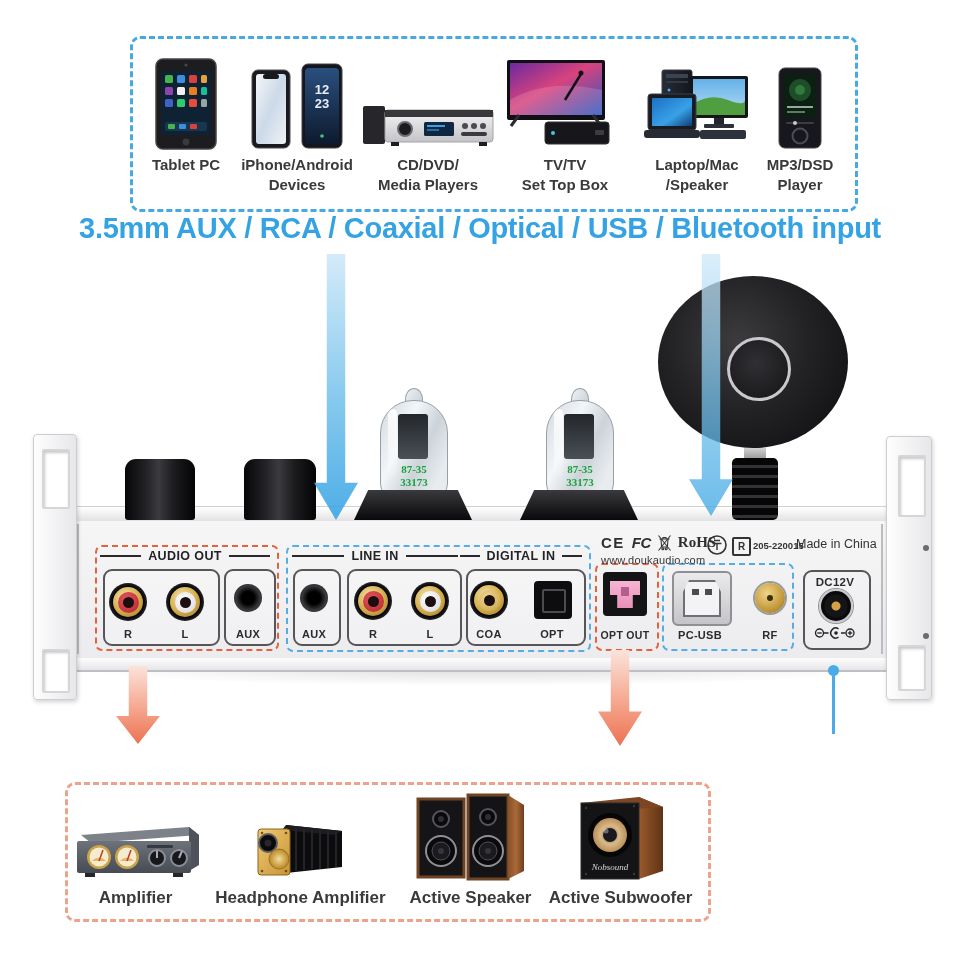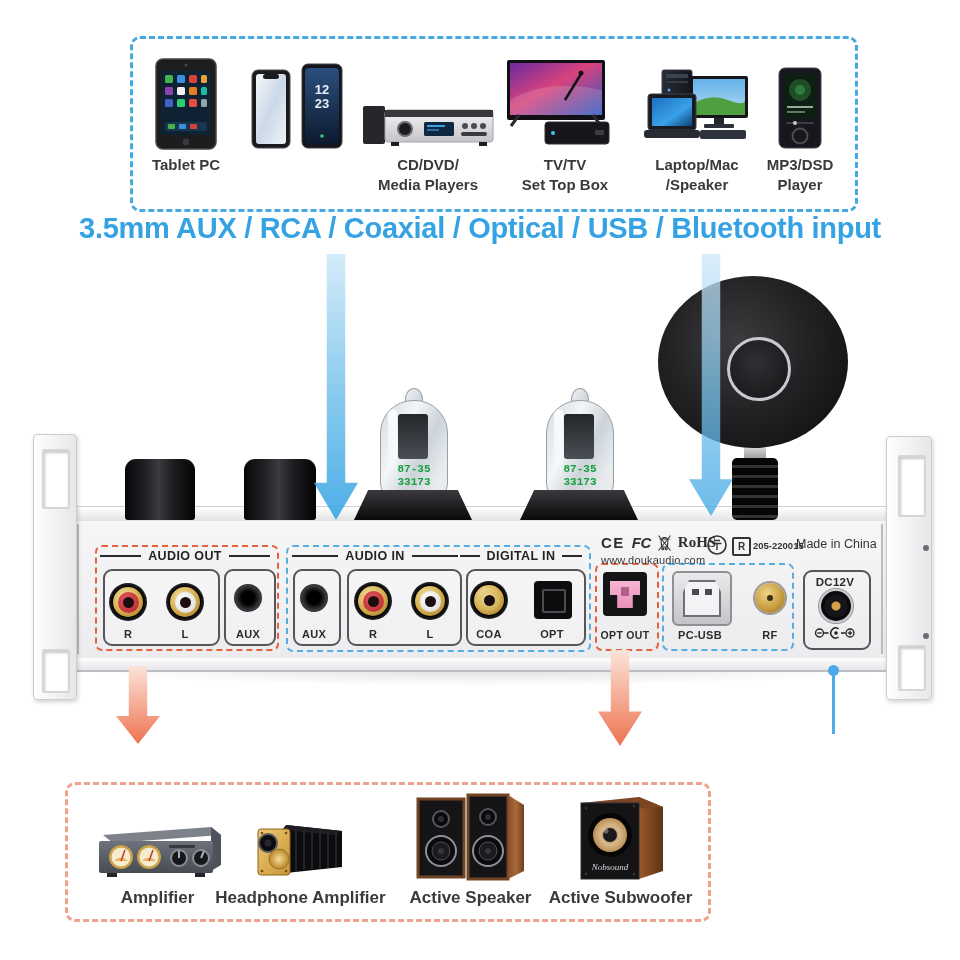--- a/index.html
+++ b/index.html
@@ -39,21 +39,21 @@
 
   .knob{position:absolute;top:459px;width:70px;height:61px;z-index:3;border-radius:11px 11px 3px 3px;
         background:linear-gradient(to right,#070708,#232327 30%,#3b3b3f 48%,#1c1c1f 70%,#040405);}
 
   
   .tube{position:absolute;top:388px;width:122px;height:132px;z-index:3;}
   .tube-tip{position:absolute;left:53px;top:0;width:16px;height:20px;border-radius:50% 50% 45% 45%;background:linear-gradient(120deg,#eef2f5,#c5ccd3);border:1px solid #9aa3ab;}
   .tube-glass{position:absolute;left:28px;top:12px;width:66px;height:96px;border-radius:33px 33px 14px 14px;overflow:hidden;
               background:linear-gradient(115deg,#d7dde3 5%,#f3f6f8 35%,#ccd3d9 60%,#e8ecef 85%);border:1px solid #97a0a8;}
   .tube-plate{position:absolute;left:17px;top:13px;width:30px;height:45px;background:linear-gradient(#23262a,#4a5056);border-radius:3px;}
-  .tube-text{position:absolute;left:0;bottom:7px;width:100%;text-align:center;font-family:Liberation Mono, monospace;font-size:11px;line-height:1.25;font-weight:700;color:#17a23c;}
+  .tube-text{position:absolute;left:0;bottom:7px;width:100%;text-align:center;font-family:Liberation Serif, serif;font-size:11px;line-height:1.25;font-weight:700;color:#17a23c;}
   .tube-text span{display:block;}
   .tube-shine{position:absolute;left:7px;top:8px;width:9px;height:68px;border-radius:6px;background:linear-gradient(rgba(255,255,255,.9),rgba(255,255,255,.08));}
   .tube-base{position:absolute;left:2px;bottom:0;width:118px;height:30px;background:linear-gradient(#3a3a3e,#09090b);clip-path:polygon(12% 0,88% 0,100% 100%,0 100%);}
 
   
   .bt-disc{left:658px;top:276px;width:190px;height:172px;border-radius:50%;z-index:3;
            background:radial-gradient(circle at 42% 38%,#3c3c3e 0%,#232325 45%,#0b0b0d 100%);}
   .bt-inner{left:727px;top:337px;width:58px;height:58px;border-radius:50%;border:3px solid #c9c9cd;z-index:4;
             background:radial-gradient(circle at 45% 40%,#303034,#141416);}
   .bt-nub{left:744px;top:446px;width:22px;height:13px;background:linear-gradient(#ddd,#999);z-index:2;border-radius:2px;}
@@ -174,20 +174,24 @@
         <rect x="2" y="8" width="38" height="78" rx="6" fill="#1a1a1e" stroke="#4c4c52"></rect>
         <rect x="6" y="12" width="30" height="70" rx="3" fill="url(#ph1)"></rect>
         <rect x="13" y="12" width="16" height="5" rx="2.5" fill="#1a1a1e"></rect>
         <rect x="52" y="2" width="40" height="84" rx="6" fill="#14161c" stroke="#3f434c"></rect>
         <rect x="55" y="6" width="34" height="76" rx="4" fill="url(#ph2)"></rect>
         <text x="72" y="32" font-size="13" font-weight="bold" fill="#e8eef5" text-anchor="middle">12</text>
         <text x="72" y="46" font-size="13" font-weight="bold" fill="#e8eef5" text-anchor="middle">23</text>
         <circle cx="72" cy="74" r="1.8" fill="#49c179"></circle>
       </svg>
     </div>
+    <div class="dev-label">
+      <span>iPhone/Android</span>
+        <span>Devices</span>
+    </div>
   </div>
 
   <div class="dev-item" style="left:358px;width:140px">
     <div class="dev-icon">
       <svg width="134" height="52" viewBox="0 0 134 52">
         <defs>
             <linearGradient id="cdg" x1="0" y1="0" x2="0" y2="1">
               <stop offset="0" stop-color="#f4f4f5"></stop>
               <stop offset="1" stop-color="#c4c4c8"></stop>
             </linearGradient>
@@ -403,21 +407,21 @@
     </div>
   <div class="sock" style="left:224px;top:569px;width:48px;height:73px"></div>
   <div class="j35" style="left:234px;top:584px"></div>
   <span class="jl" style="left:128px">R</span>
   <span class="jl" style="left:185px">L</span>
   <span class="jl" style="left:248px">AUX</span>
 
   <div class="dash blue" style="left:286px;top:545px;width:301px;height:103px"></div>
   <div class="hdr" style="left:292px;top:549px;width:166px">
     <i class="ln"></i>
-      <span>AUDIO IN</span>
+      <span>LINE IN</span>
       <i class="ln"></i>
   </div>
   <div class="hdr" style="left:460px;top:549px;width:122px">
     <i class="ln"></i>
       <span>DIGITAL IN</span>
       <i class="ln"></i>
   </div>
   <div class="sock" style="left:293px;top:569px;width:44px;height:73px"></div>
   <div class="j35" style="left:300px;top:584px"></div>
   <div class="sock" style="left:347px;top:569px;width:111px;height:73px"></div>
@@ -485,21 +489,21 @@
   </svg>
 
   <div class="v-arrow arrow-short orange-arrow" style="left:116px;top:666px;width:44px;height:78px"></div>
   <div class="v-arrow arrow-short orange-arrow" style="left:598px;top:650px;width:44px;height:96px"></div>
 
   <div class="abs dc-dot"></div>
   <div class="abs dc-line"></div>
 
   <div class="abs output-box"></div>
 
-  <div class="out-item" style="left:90px;width:135px">
+  <div class="out-item" style="left:68px;width:135px">
     <div class="out-icon">
       <svg width="134" height="62" viewBox="0 0 134 62">
         <defs>
             <linearGradient id="ampg" x1="0" y1="0" x2="0" y2="1">
               <stop offset="0" stop-color="#6d727b"></stop>
               <stop offset="1" stop-color="#474b53"></stop>
             </linearGradient>
           </defs>
         <polygon points="12,16 120,8 130,16 22,24" fill="#7d828a"></polygon>
         <polygon points="120,8 130,16 130,46 120,52" fill="#4e525a"></polygon>

